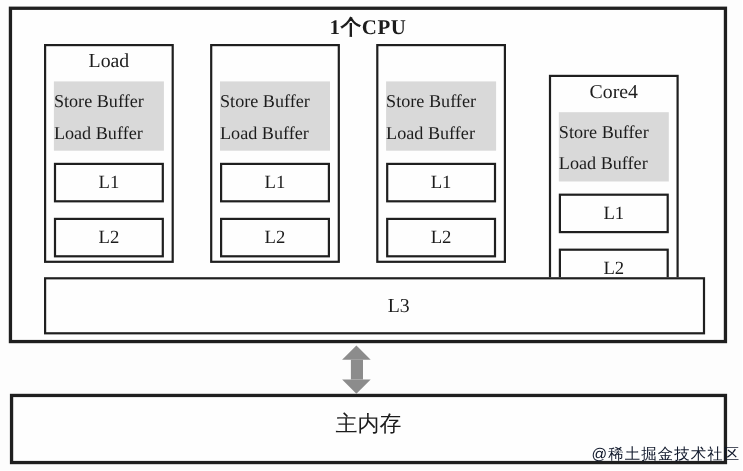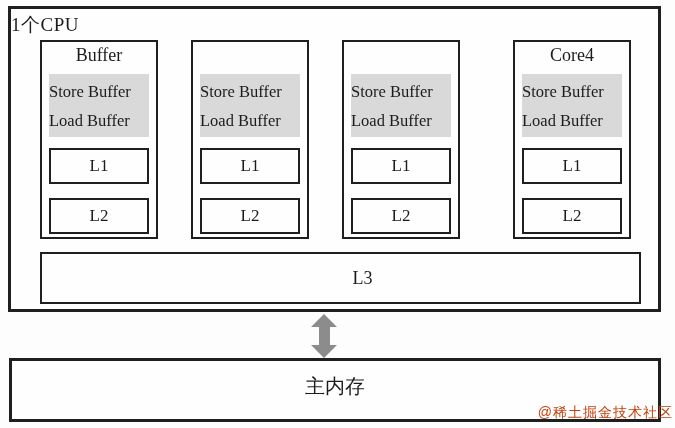--- a/index.html
+++ b/index.html
@@ -18,37 +18,38 @@
     left: 8px; top: 6px;
     width: 653px; height: 306px;
     border: 3px solid #1f1f1f;
     box-sizing: border-box;
     background: #fefefe;
   }
   .cpu-title {
     position: absolute;
     top: 3px; left: 0;
     width: 100%;
-    text-align: left;
+    text-align: center;
     font-size: 19px;
     letter-spacing: 0.5px;
+    font-weight: bold;
   }
   
   .core-box {
     position: absolute;
     top: 31px;
     width: 118px; height: 199px;
     border: 2px solid #1f1f1f;
     box-sizing: border-box;
     background: #fefefe;
   }
   .core-1 { left: 29px; }
   .core-2 { left: 180px; }
   .core-3 { left: 331px; }
-  .core-4 { left: 502px; }
+  .core-4 { left: 488px; margin-top: 28px; }
   .core-title {
     position: absolute;
     top: 3px; left: 0;
     width: 100%;
     text-align: center;
     font-size: 18px;
   }
   .buffer-block {
     position: absolute;
     left: 7px; right: 7px;
@@ -122,35 +123,35 @@
     text-align: center;
     font-size: 20px;
     line-height: 50px;
     font-family: "Liberation Sans", "DejaVu Sans", sans-serif;
   }
   
   .watermark {
     position: absolute;
     right: 2px; top: 404px;
     font-size: 14px;
-    color: #c2410c;
+    color: #0f172a;
     font-family: "Liberation Sans", "DejaVu Sans", sans-serif;
     letter-spacing: 1px;
   }
 </style>
 </head>
 <body>
 
 <div class="canvas">
 
   <div class="cpu-box">
     <div class="cpu-title">1个CPU</div>
 
     <div class="core-box core-1">
-      <div class="core-title">Buffer</div>
+      <div class="core-title">Load</div>
       <div class="buffer-block">
         <div>Store Buffer</div>
         <div>Load Buffer</div>
       </div>
       <div class="cache-box l1-box">L1</div>
       <div class="cache-box l2-box">L2</div>
     </div>
 
     <div class="core-box core-2">
       <div class="buffer-block">

